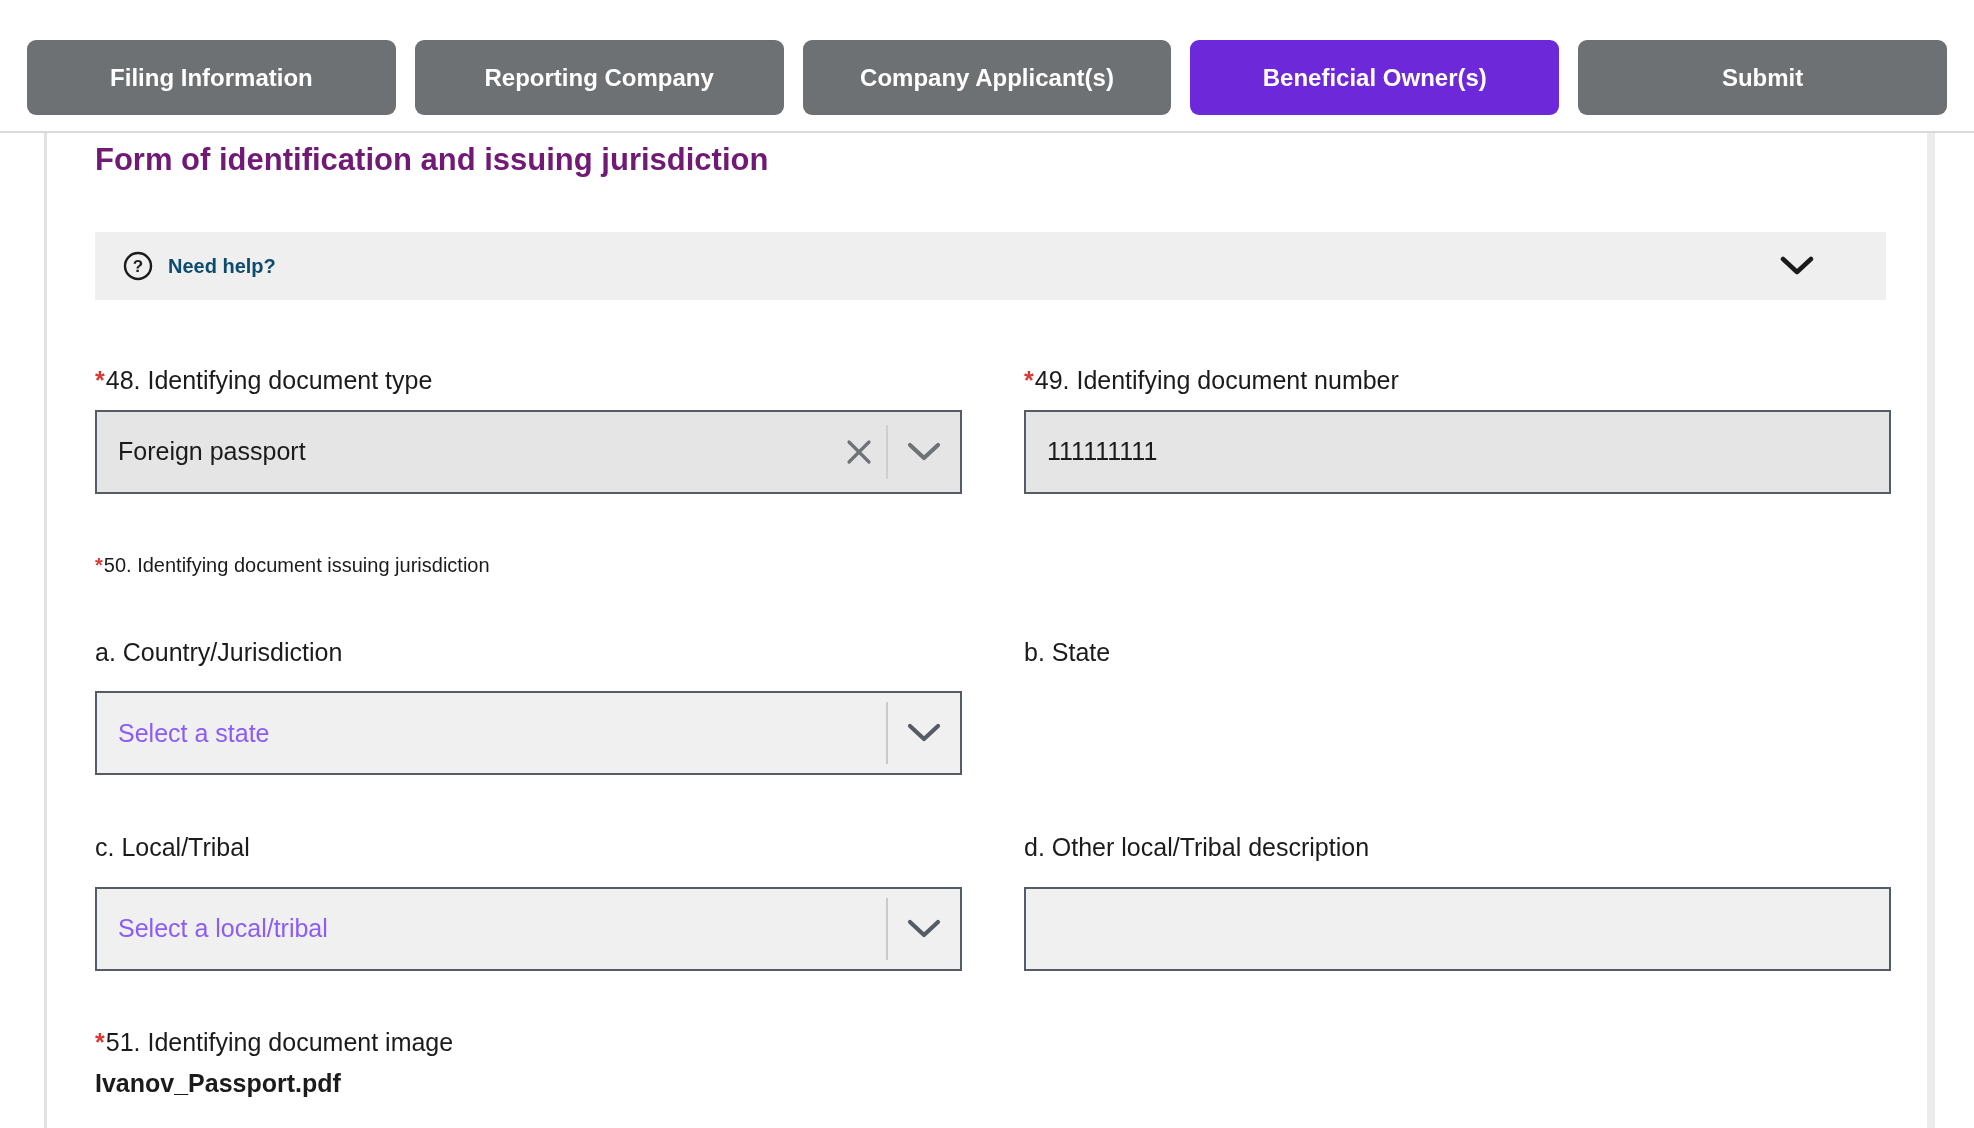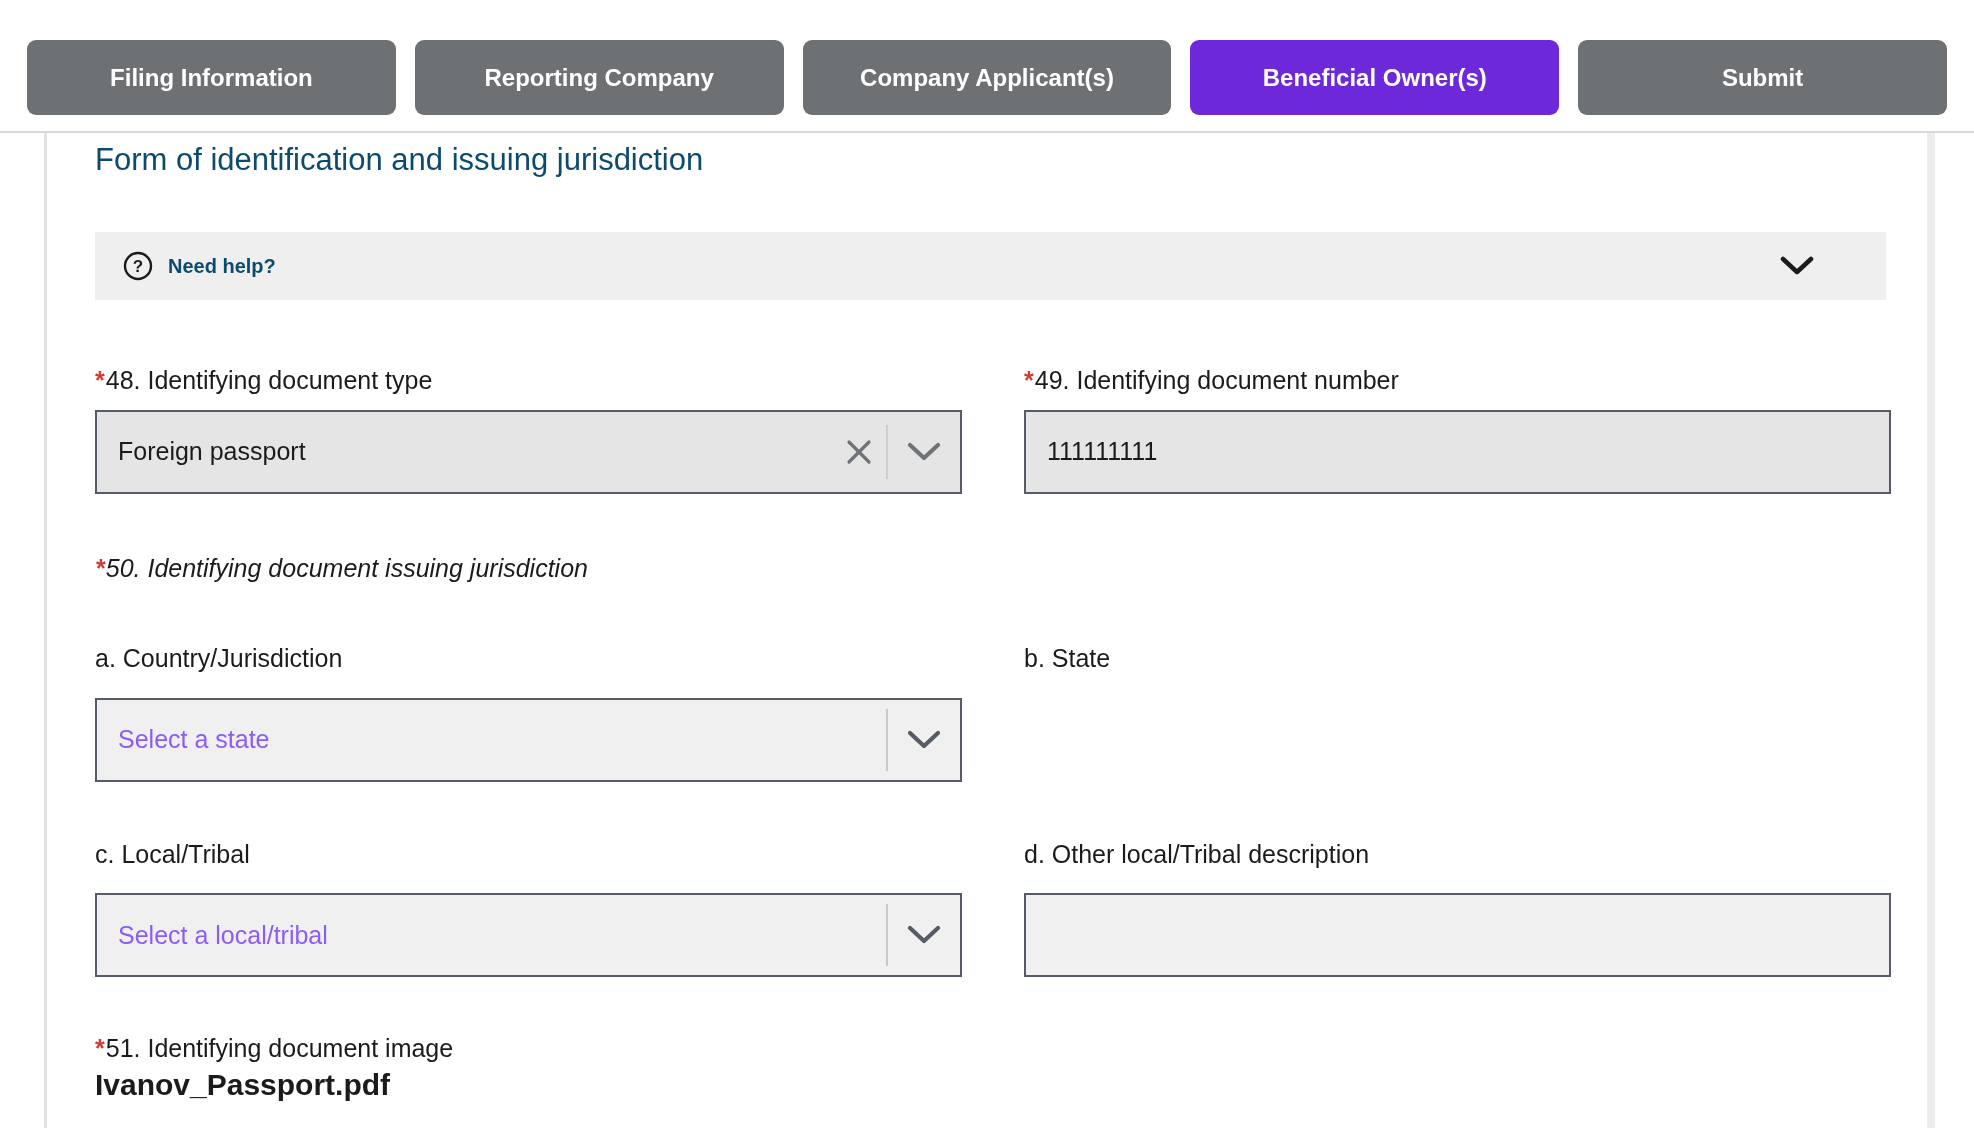--- a/index.html
+++ b/index.html
@@ -47,22 +47,22 @@
   
   .content {
     margin-left: 44px;
     border-left: 3px solid #e2e2e2;
     padding: 8px 83px 0 48px;
     min-height: 995px;
   }
 
   .page-title {
     font-size: 31px;
-    font-weight: normal;
-    color: #0c4a6e;
+    font-weight: bold;
+    color: #701a75;
     line-height: 1.2;
   }
 
   
   .help-bar {
     margin-top: 54px;
     width: 1791px;
     height: 68px;
     background: #efefef;
     display: flex;
@@ -86,21 +86,21 @@
     grid-template-columns: 867px 867px;
     column-gap: 62px;
     align-items: start;
   }
   .row-labels-1 { margin-top: 64px; }
   .field-label { font-size: 25px; color: #1b1b1b; line-height: 1.3; }
   .req-star { color: #d83933; font-weight: bold; margin-right: 1px; }
   .label-gap { margin-bottom: 13px; }
   .label-gap-lg { margin-bottom: 23px; }
 
-  .section-label { margin-top: 58px; font-size: 25px; font-style: italic; }
+  .section-label { margin-top: 58px; font-size: 20px; }
   .row-sub-labels { margin-top: 58px; }
   .row-sub-labels-2 { margin-top: 56px; }
 
   
   .combo, .text-input {
     width: 867px;
     height: 84px;
     border: 2px solid #565c65;
     background: #e5e5e5;
     display: flex;
@@ -132,21 +132,21 @@
 
   input.text-input {
     padding: 0 21px;
     font-family: inherit;
     outline: none;
   }
   input.text-input:disabled { background: #f0f0f0; color: #1b1b1b; }
 
   
   .doc-image-label { margin-top: 55px; }
-  .file-name { margin-top: 3px; font-size: 30px; font-weight: bold; color: #1b1b1b; }
+  .file-name { margin-top: 11px; font-size: 25px; font-weight: bold; color: #1b1b1b; }
 </style>
 </head>
 <body>
 
 <nav class="tab-bar">
     <button class="tab">Filing Information</button>
     <button class="tab">Reporting Company</button>
     <button class="tab">Company Applicant(s)</button>
     <button class="tab active">Beneficial Owner(s)</button>
     <button class="tab">Submit</button>

